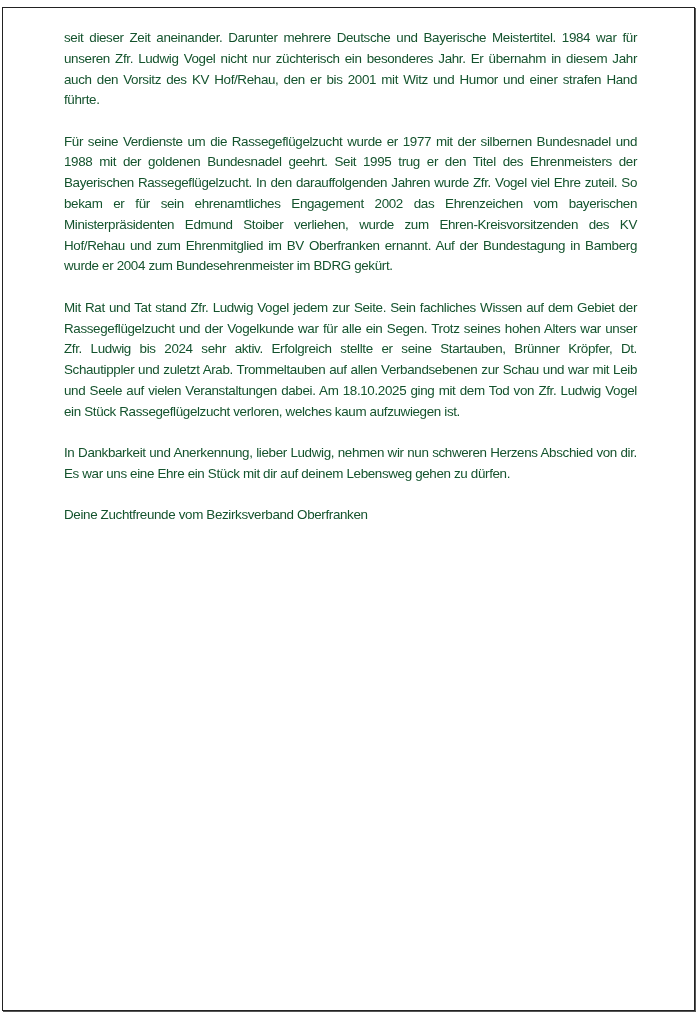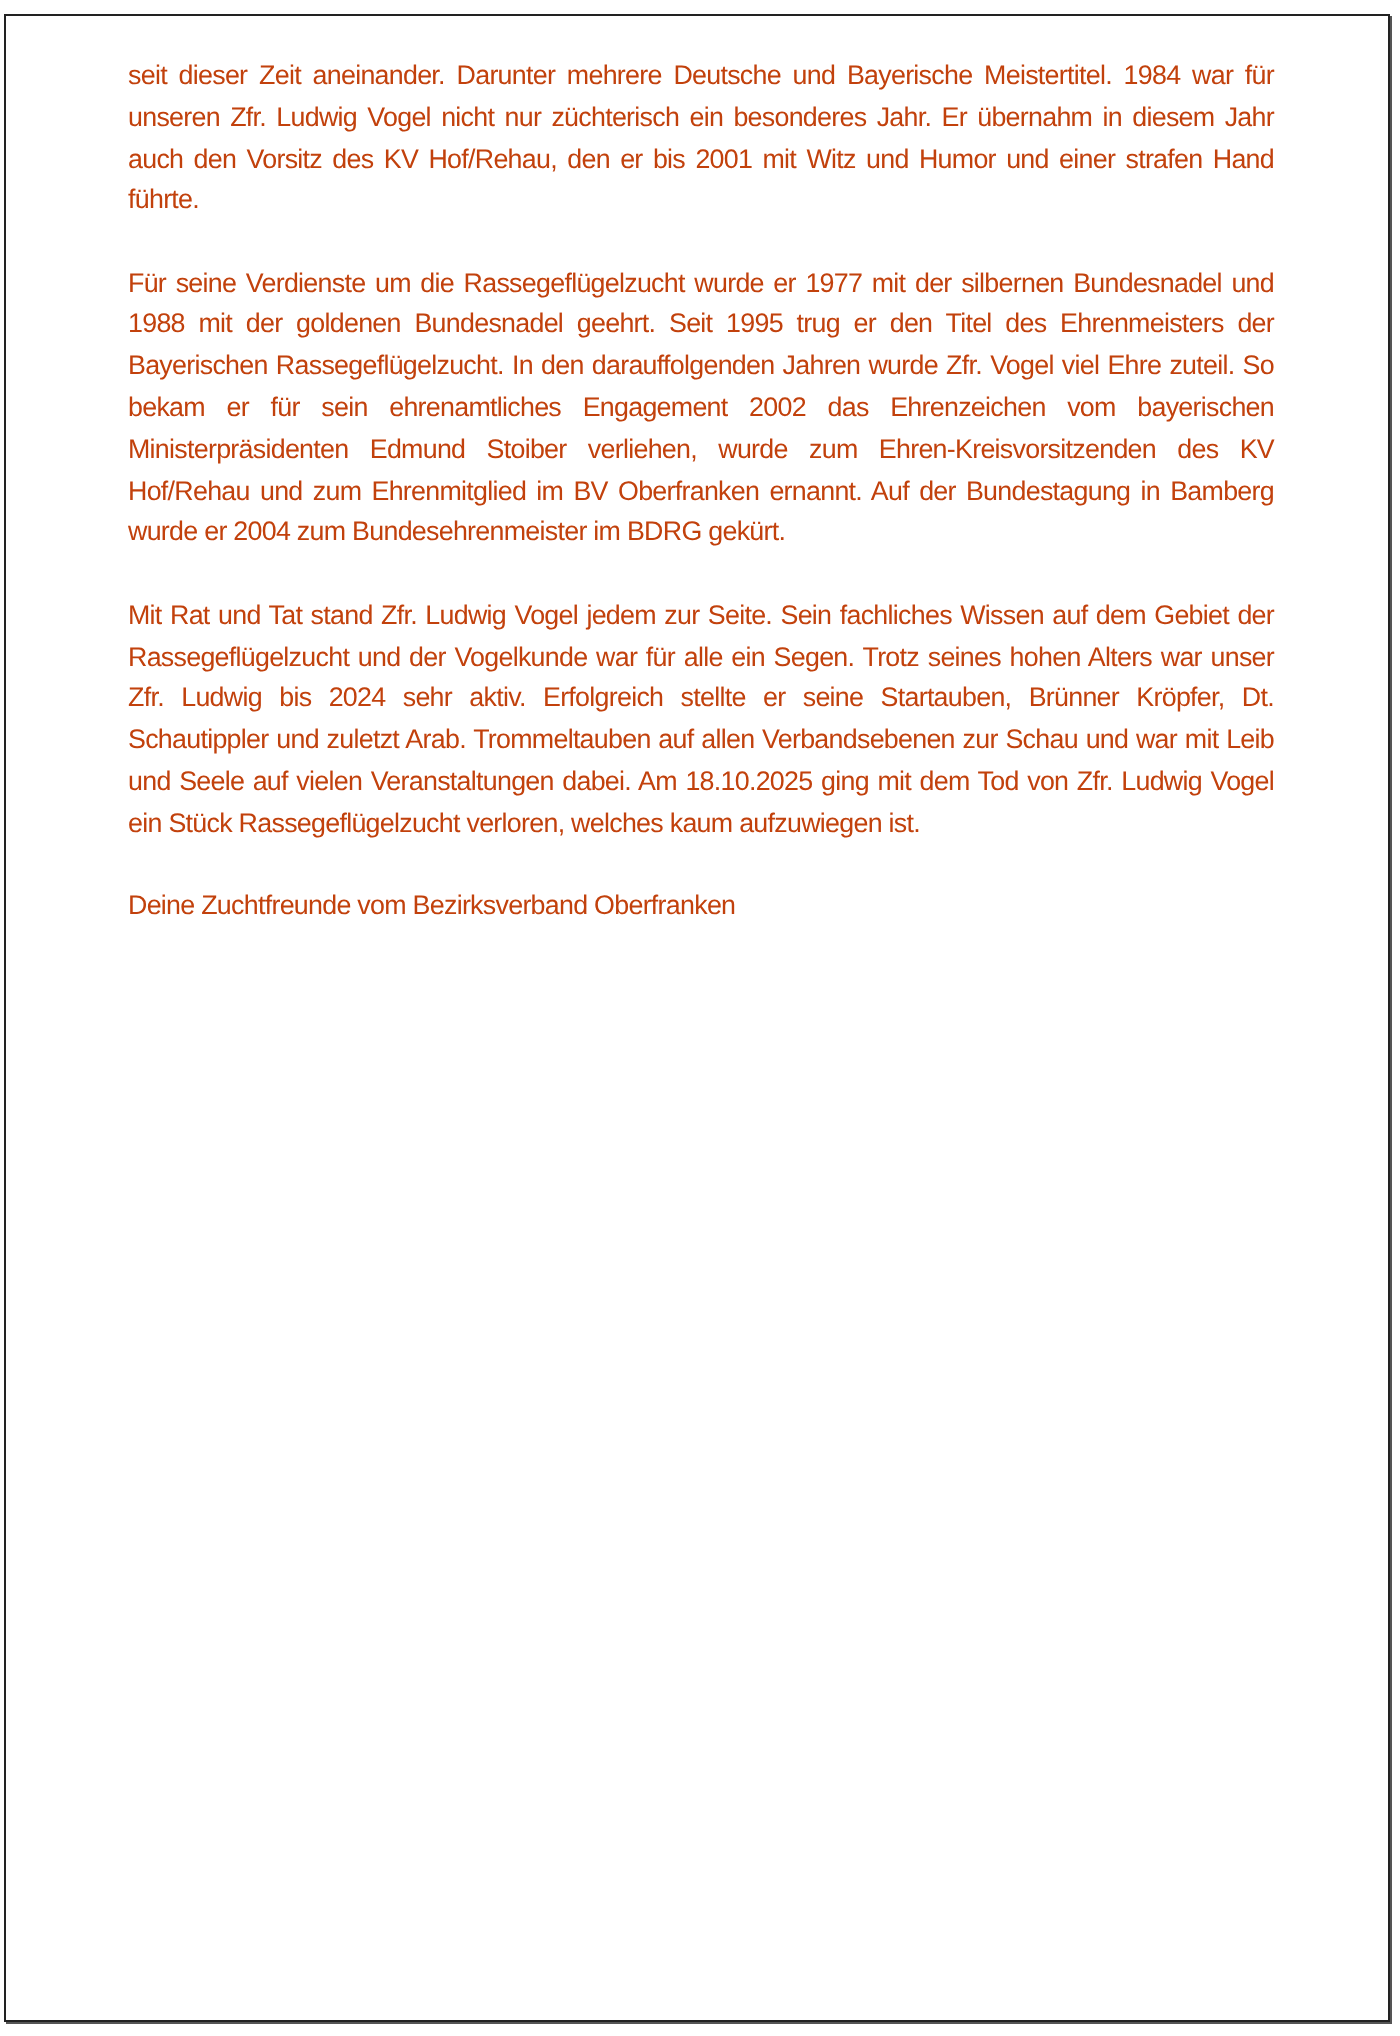--- a/index.html
+++ b/index.html
@@ -25,21 +25,21 @@
       box-sizing: border-box;
     }
     .content {
       position: absolute;
       left: 61px;
       top: 20px;
       width: 573px;
       font-family: "Liberation Sans", sans-serif;
       font-size: 13.4px;
       line-height: 20.8px;
-      color: #c2410c;
+      color: #14532d;
       letter-spacing: -0.35px;
     }
     .para {
       margin: 0 0 20.5px 0;
       text-align: justify;
       text-align-last: left;
       hyphens: none;
     }
     .signature {
       margin: 0;
@@ -47,15 +47,16 @@
     }
   </style>
 </head>
 <body>
 
 <div class="page">
   <div class="content">
     <p class="para">seit dieser Zeit aneinander. Darunter mehrere Deutsche und Bayerische Meistertitel. 1984 war für unseren Zfr. Ludwig Vogel nicht nur züchterisch ein besonderes Jahr. Er übernahm in diesem Jahr auch den Vorsitz des KV Hof/Rehau, den er bis 2001 mit Witz und Humor und einer strafen Hand führte.</p>
     <p class="para">Für seine Verdienste um die Rassegeflügelzucht wurde er 1977 mit der silbernen Bundesnadel und 1988 mit der goldenen Bundesnadel geehrt. Seit 1995 trug er den Titel des Ehrenmeisters der Bayerischen Rassegeflügelzucht. In den darauffolgenden Jahren wurde Zfr. Vogel viel Ehre zuteil. So bekam er für sein ehrenamtliches Engagement 2002 das Ehrenzeichen vom bayerischen Ministerpräsidenten Edmund Stoiber verliehen, wurde zum Ehren-Kreisvorsitzenden des KV Hof/Rehau und zum Ehrenmitglied im BV Oberfranken ernannt. Auf der Bundestagung in Bamberg wurde er 2004 zum Bundesehrenmeister im BDRG gekürt.</p>
     <p class="para">Mit Rat und Tat stand Zfr. Ludwig Vogel jedem zur Seite. Sein fachliches Wissen auf dem Gebiet der Rassegeflügelzucht und der Vogelkunde war für alle ein Segen. Trotz seines hohen Alters war unser Zfr. Ludwig bis 2024 sehr aktiv. Erfolgreich stellte er seine Startauben, Brünner Kröpfer, Dt. Schautippler und zuletzt Arab. Trommeltauben auf allen Verbandsebenen zur Schau und war mit Leib und Seele auf vielen Veranstaltungen dabei. Am 18.10.2025 ging mit dem Tod von Zfr. Ludwig Vogel ein Stück Rassegeflügelzucht verloren, welches kaum aufzuwiegen ist.</p>
+    <p class="para">In Dankbarkeit und Anerkennung, lieber Ludwig, nehmen wir nun schweren Herzens Abschied von dir. Es war uns eine Ehre ein Stück mit dir auf deinem Lebensweg gehen zu dürfen.</p>
     <p class="signature">Deine Zuchtfreunde vom Bezirksverband Oberfranken</p>
   </div>
 </div>
 
 </body></html>

